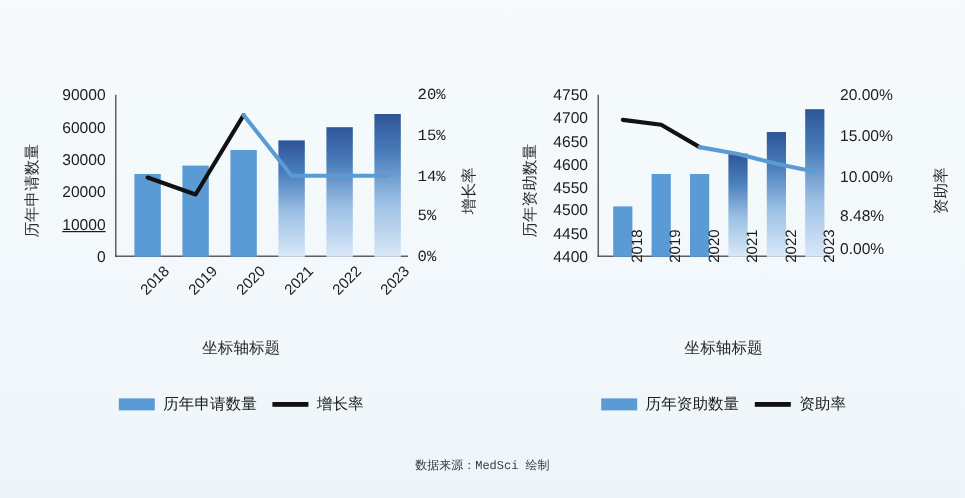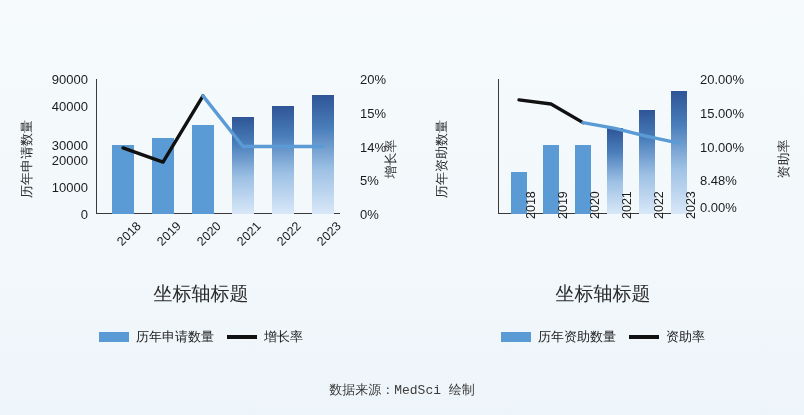--- a/index.html
+++ b/index.html
@@ -20,21 +20,21 @@
   .ytitle{
     position:absolute;
     font-size:13px;color:#2b2b2b;white-space:nowrap;
     transform-origin:center center;
   }
   .ytitle.left{transform:rotate(-90deg);}
   .ytitle.right{transform:rotate(-90deg);}
 
   .xtitle{
     position:absolute;width:100%;text-align:center;
-    font-size:19px;color:#2b2b2b;
+    font-size:13px;color:#2b2b2b;
   }
 
   
   .plot{position:absolute;}
   .axis-line{position:absolute;background:#3a3a3a;}
   .axis-v{width:1px;top:0;bottom:0;}
   .axis-h{height:1px;left:0;right:0;}
 
   .ticklabels{position:absolute;font-size:13px;color:#1c1c1c;}
   .ticklabels span{position:absolute;right:0;transform:translateY(-50%);white-space:nowrap;}
@@ -57,39 +57,39 @@
     position:absolute;
     display:flex;align-items:center;justify-content:center;gap:7px;
     font-size:13px;color:#1c1c1c;white-space:nowrap;
   }
   .legend .swatch{width:30px;height:10px;background:#5b9bd5;display:inline-block;}
   .legend .lineswatch{width:30px;height:4px;background:#111111;display:inline-block;}
   .legend .lbl{margin-right:6px;}
 
   .source{
     position:absolute;left:0;right:0;top:381px;
-    text-align:center;font-size:13px;color:#3a3a3a;
+    text-align:center;font-size:10px;color:#3a3a3a;
     font-family:"Liberation Mono","DejaVu Sans Mono",monospace;
   }
 </style>
 </head>
 <body>
 
 <div class="page">
 
   <div class="chart-wrap" id="chart-left">
 
     <div class="ytitle left" style="left:-21px;top:150px;width:96px;text-align:center;">历年申请数量</div>
 
     <div class="ticklabels" style="left:20px;top:79px;width:68px;height:135px;">
       <span style="top:0px;">90000</span>
-      <span style="top:27px;">40000</span>
-      <span style="top:54px;margin-top:12px;">30000</span>
+      <span style="top:27px;">60000</span>
+      <span style="top:54px;">30000</span>
       <span style="top:81px;">20000</span>
-      <span style="top:108px;">10000</span>
+      <span style="top:108px;text-decoration:underline;">10000</span>
       <span style="top:135px;">0</span>
     </div>
 
     <div class="plot" style="left:96px;top:79px;width:244px;height:135px;">
       <div class="axis-line axis-v" style="left:0;"></div>
       <div class="axis-line axis-h" style="bottom:0;"></div>
 
       <div class="bars">
         <div class="bar solid" style="left:16px;width:22px;height:69px;"></div>
         <div class="bar solid" style="left:56px;width:22px;height:76px;"></div>
@@ -98,21 +98,21 @@
         <div class="bar grad" style="left:176px;width:22px;height:108px;"></div>
         <div class="bar grad" style="left:216px;width:22px;height:119px;"></div>
       </div>
 
       <svg class="line-layer" width="244" height="135">
         <polyline points="27,68.9 67,83.1 107,16.9 " fill="none" stroke="#111111" stroke-width="3.4" stroke-linejoin="round" stroke-linecap="round"></polyline>
         <polyline points="107,16.9 147,67.5 187,67.5 227,67.5" fill="none" stroke="#5b9bd5" stroke-width="3.4" stroke-linejoin="round" stroke-linecap="round"></polyline>
       </svg>
     </div>
 
-    <div class="ticklabels right" style="left:360px;top:79px;width:50px;height:135px;">
+    <div class="ticklabels right" style="left:348px;top:79px;width:50px;height:135px;font-family:Liberation Mono, monospace;">
       <span style="top:0px;">20%</span>
       <span style="top:33.75px;">15%</span>
       <span style="top:67.5px;">14%</span>
       <span style="top:101.25px;">5%</span>
       <span style="top:135px;">0%</span>
     </div>
 
     <div class="ytitle right" style="left:357px;top:150px;width:68px;text-align:center;">增长率</div>
 
     <div class="xlabels diag" style="left:96px;top:219px;width:244px;height:48px;">
@@ -131,20 +131,30 @@
       <span class="lbl">历年申请数量</span>
       <span class="lineswatch"></span>
       <span>增长率</span>
     </div>
   </div>
 
   <div class="chart-wrap" id="chart-right">
 
     <div class="ytitle left" style="left:-8px;top:150px;width:96px;text-align:center;">历年资助数量</div>
 
+    <div class="ticklabels" style="left:32px;top:79px;width:56px;height:135px;">
+      <span style="top:0px;">4750</span>
+      <span style="top:19.3px;">4700</span>
+      <span style="top:38.6px;">4650</span>
+      <span style="top:57.9px;">4600</span>
+      <span style="top:77.1px;">4550</span>
+      <span style="top:96.4px;">4500</span>
+      <span style="top:115.7px;">4450</span>
+      <span style="top:135px;">4400</span>
+    </div>
 
     <div class="plot" style="left:96px;top:79px;width:194px;height:135px;">
       <div class="axis-line axis-v" style="left:0;"></div>
       <div class="axis-line axis-h" style="bottom:0;"></div>
 
       <div class="bars">
         <div class="bar solid" style="left:13px;width:16px;height:42px;"></div>
         <div class="bar solid" style="left:45px;width:16px;height:69px;"></div>
         <div class="bar solid" style="left:77px;width:16px;height:69px;"></div>
         <div class="bar grad" style="left:109px;width:16px;height:86px;"></div>

